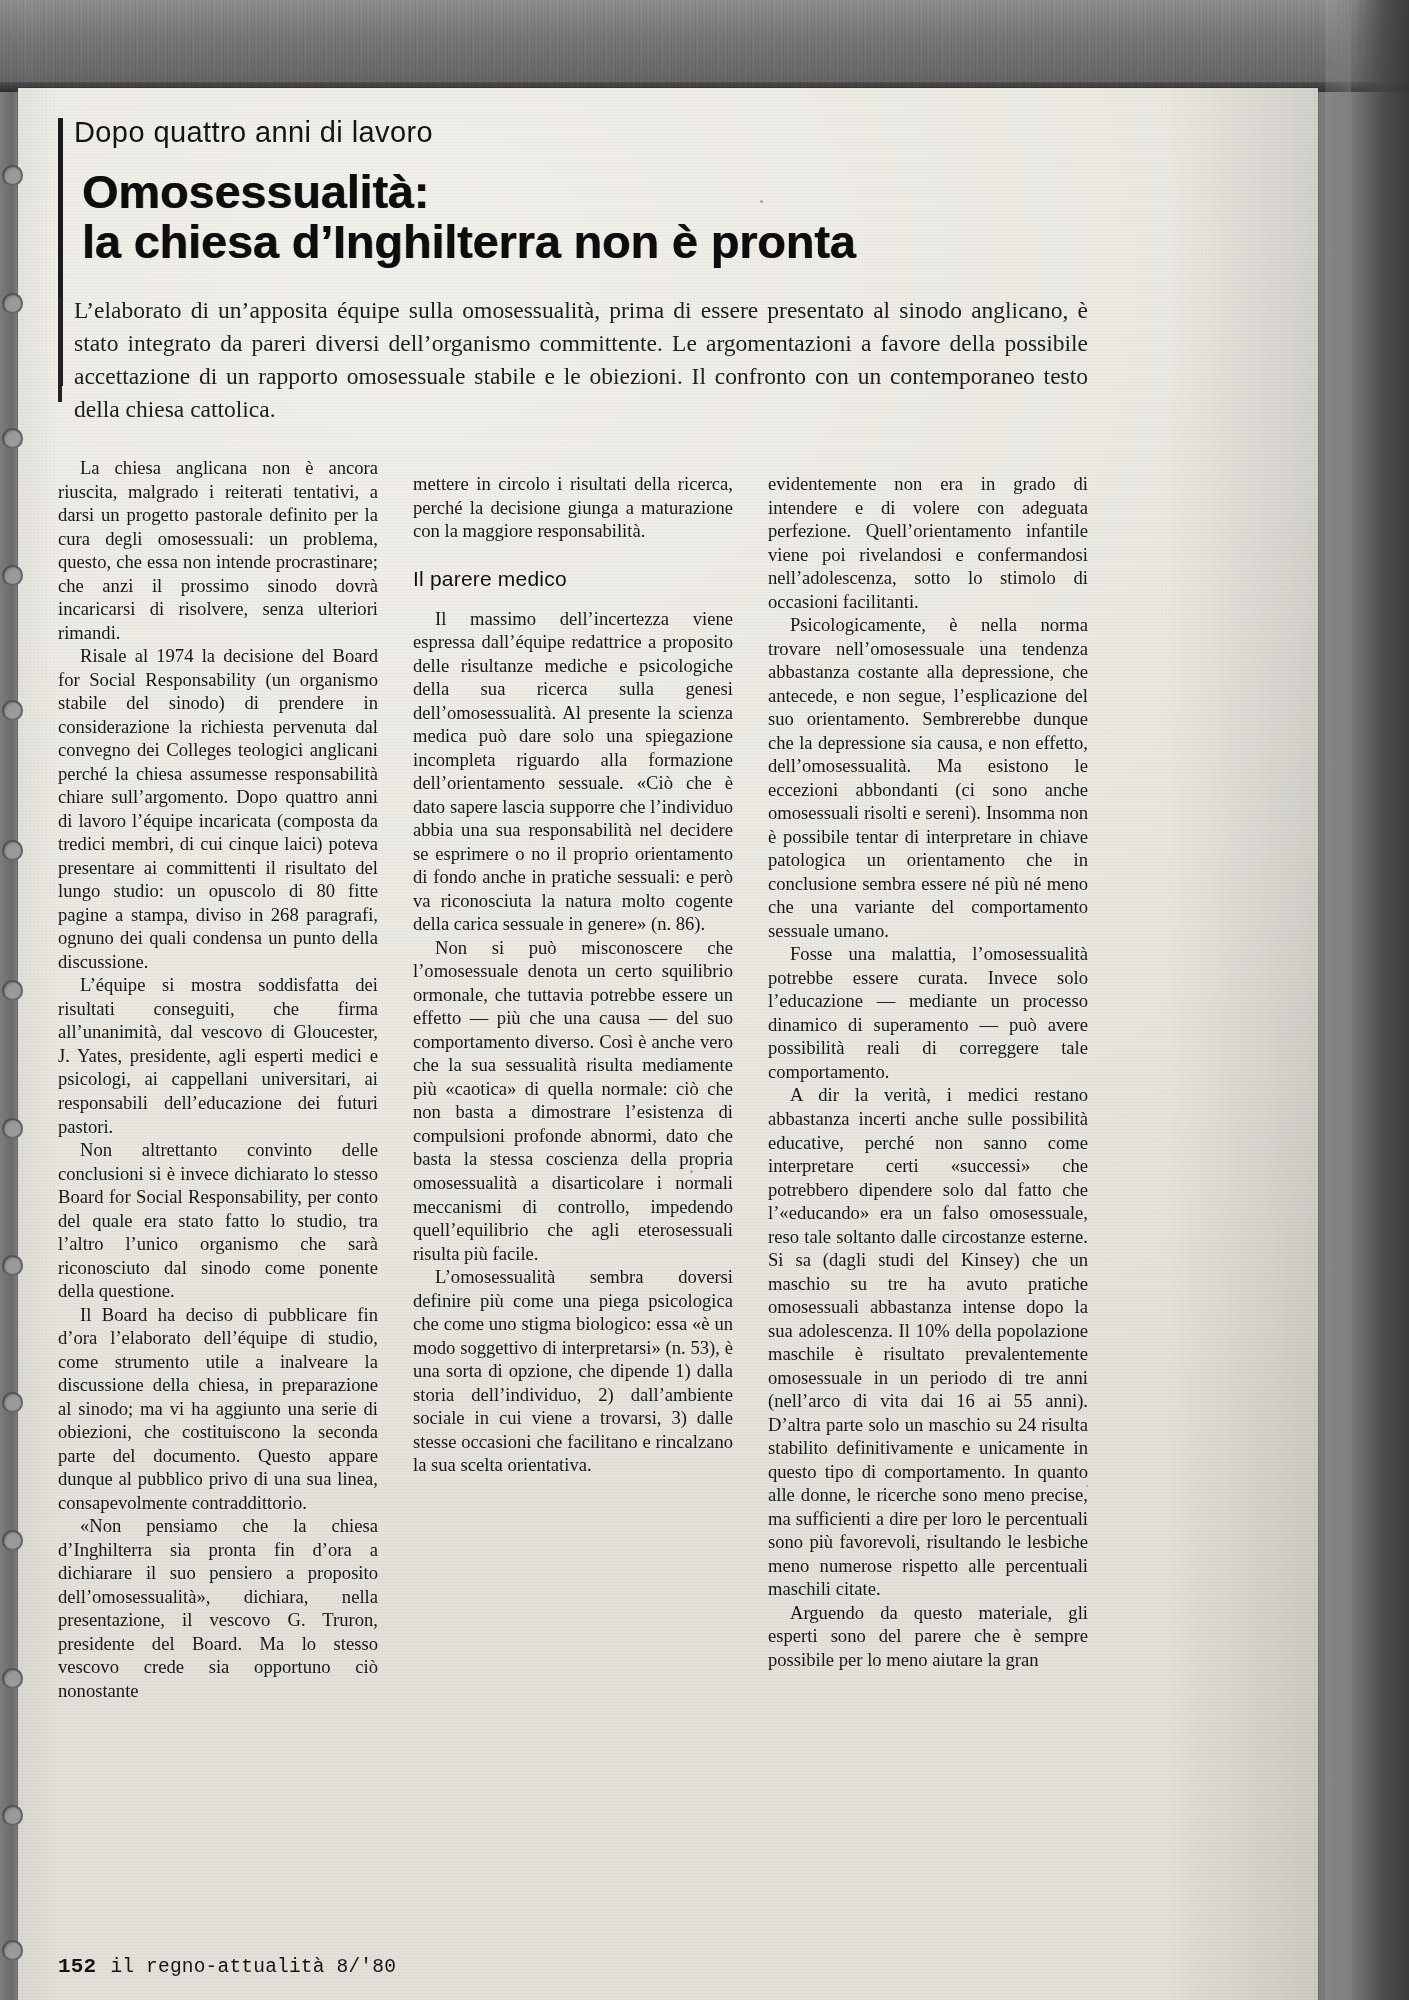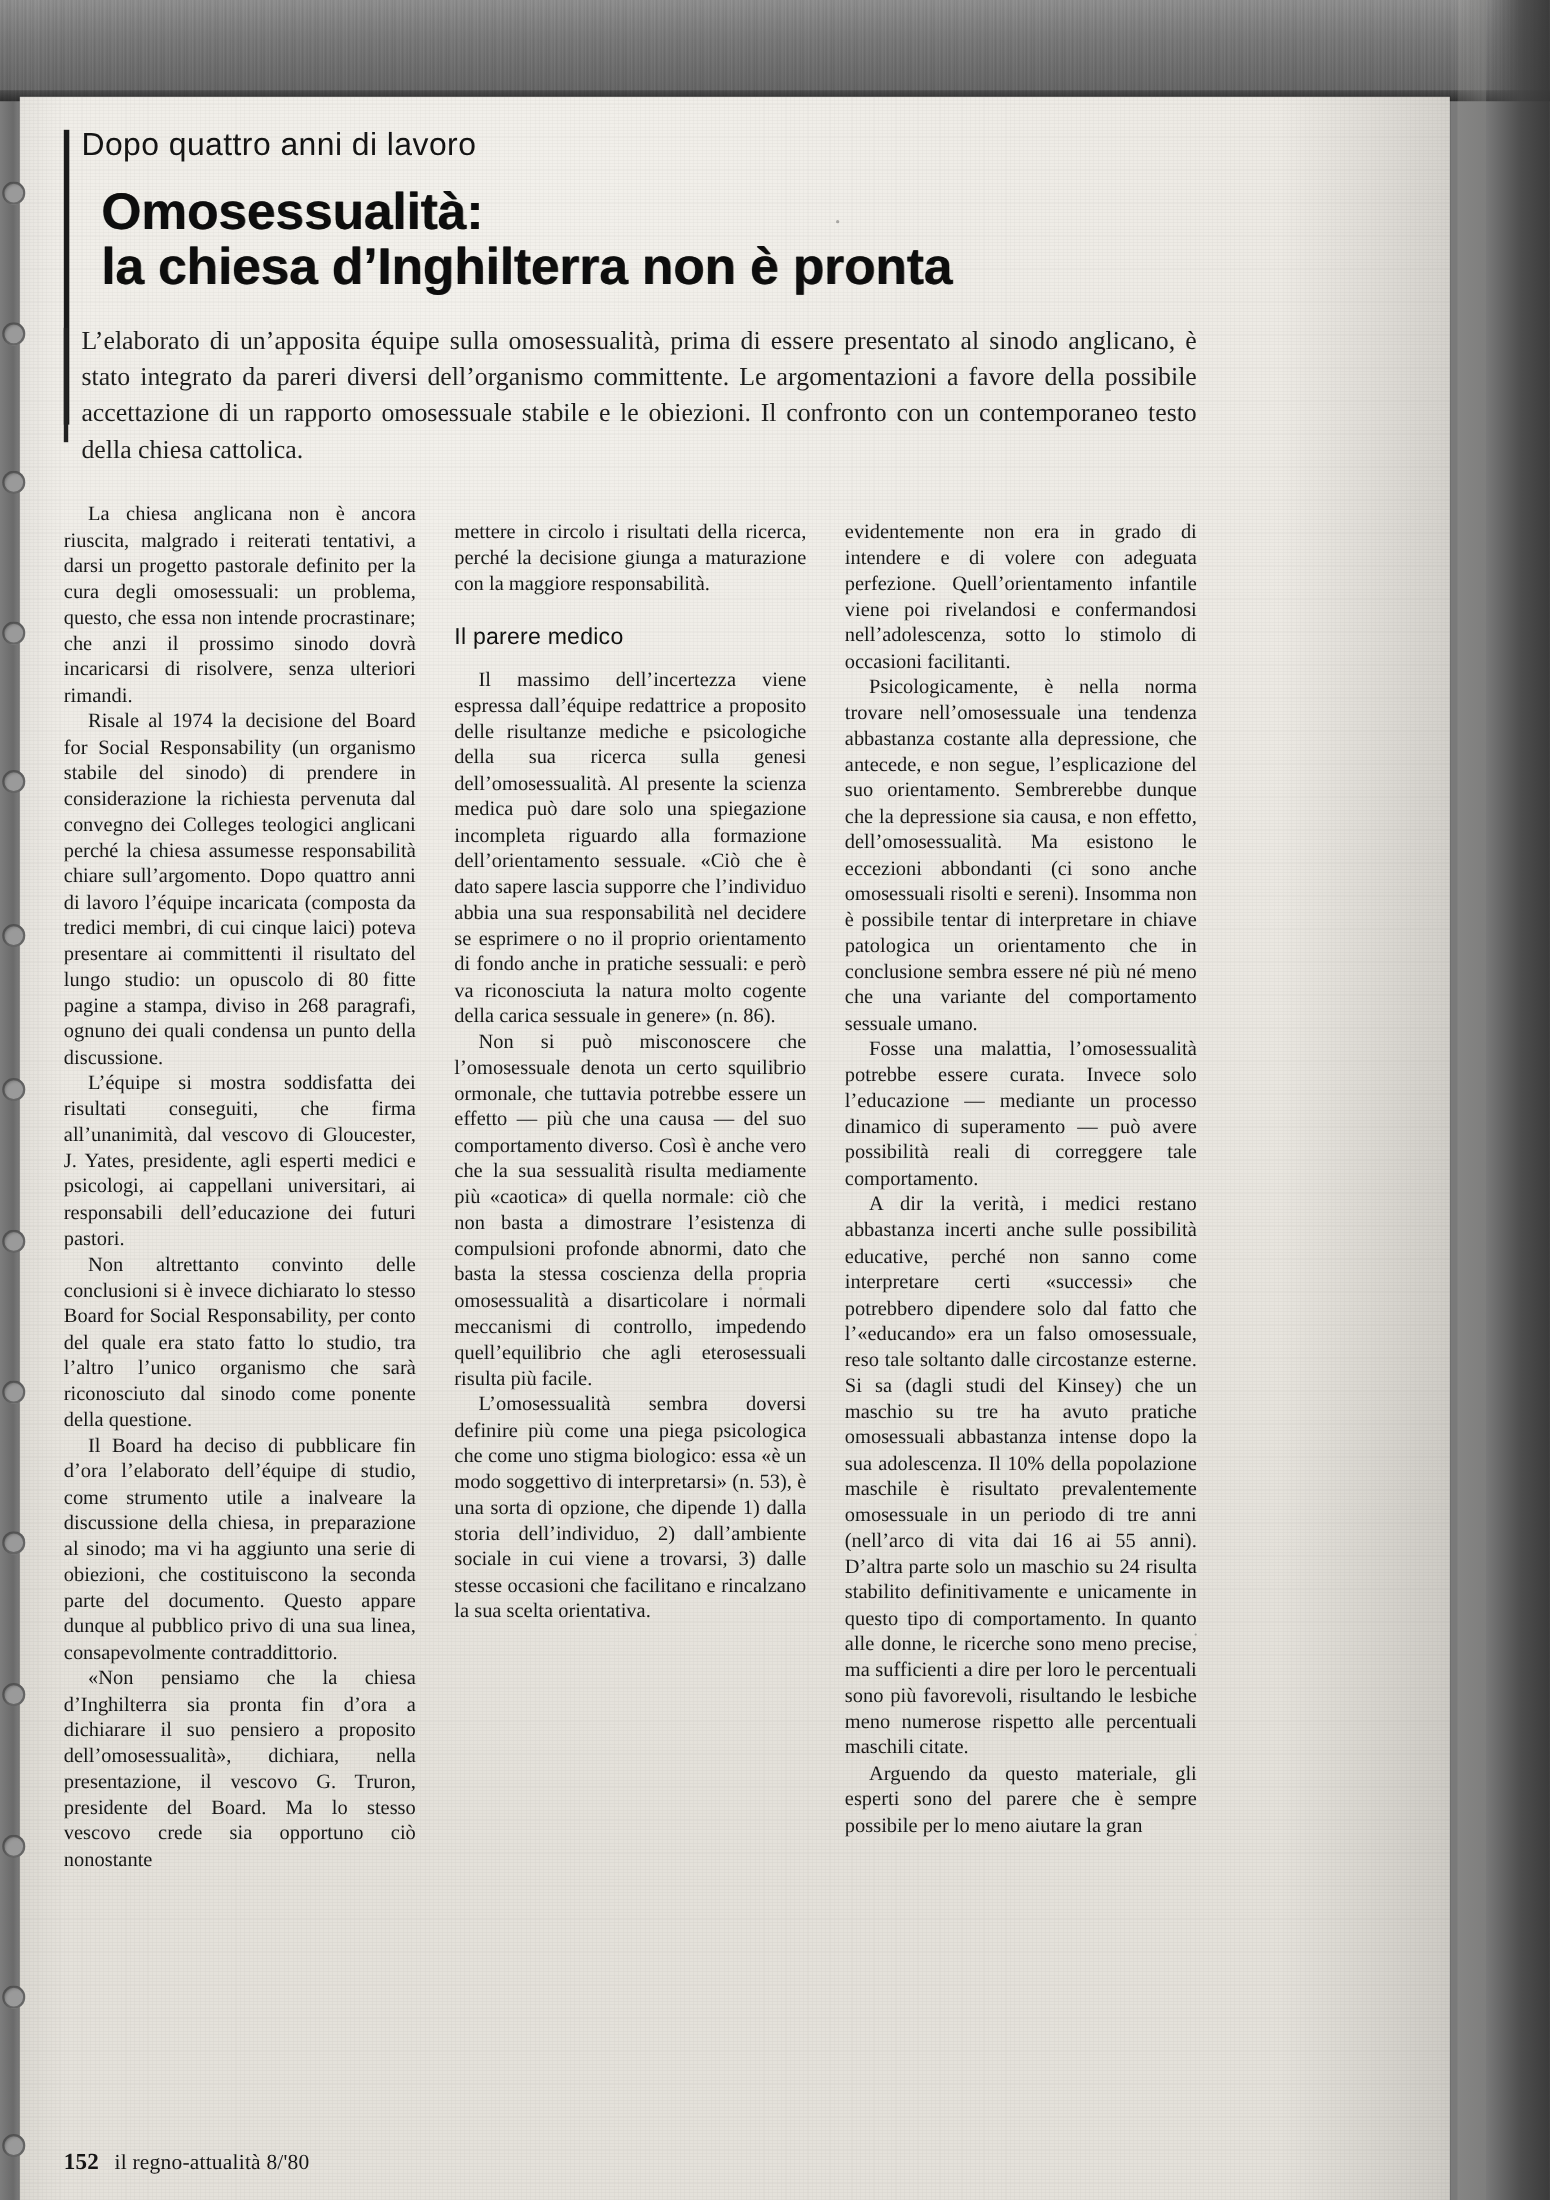--- a/index.html
+++ b/index.html
@@ -79,21 +79,21 @@
     position:absolute;left:0;top:2px;width:5px;height:268px;background:#1b1b1b;
   }
   .kicker{
     font-family:"Liberation Sans",sans-serif;
     font-weight:normal;font-size:29px;letter-spacing:.4px;color:#141414;
     margin:0 0 18px 0;
   }
   .headline{
     font-family:"Liberation Sans",sans-serif;
     font-weight:bold;font-size:47px;line-height:1.07;color:#0d0d0d;
-    letter-spacing:-0.2px;margin:18px;
+    letter-spacing:-0.2px;margin:8px;
     text-shadow:0.6px 0 0 rgba(0,0,0,.55), -0.4px 0 0 rgba(0,0,0,.25);
   }
 
   
   .standfirst{
     position:relative;margin:26px 0 0 0;padding-left:16px;
     font-family:"Liberation Serif",serif;
     font-size:23.5px;line-height:1.41;color:#1d1d1d;
     text-align:justify;
   }
@@ -117,23 +117,23 @@
   .col p.noindent{text-indent:0;margin-top:16px;}
   .subhead{
     font-family:"Liberation Sans",sans-serif;
     font-weight:normal;font-size:21px;color:#101010;
     margin:24px 0 16px 0;letter-spacing:.2px;
   }
 
   
   .footer{
     position:absolute;left:40px;bottom:22px;
-    font-family:Liberation Serif, serif;
+    font-family:Liberation Mono, monospace;
     font-size:19.5px;color:#141414;letter-spacing:.2px;
-    display:flex;align-items:flex-end;gap:14px;
+    display:flex;align-items:center;gap:14px;
   }
   .footer .pg{font-weight:bold;font-size:21px;}
 
   
   .speck{position:absolute;background:rgba(40,40,40,.35);border-radius:50%;}
 </style>
 </head>
 <body>
 
 <div class="page">

